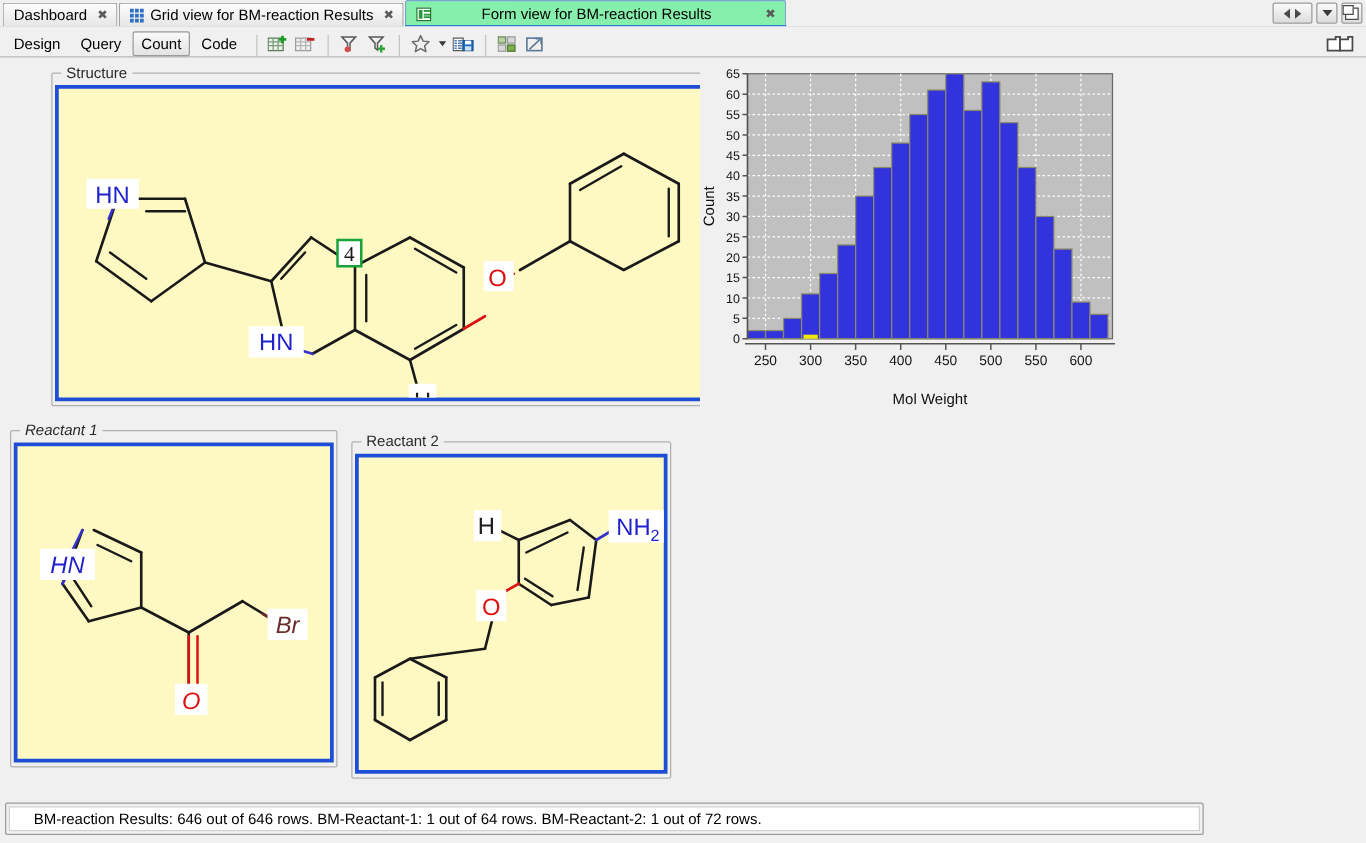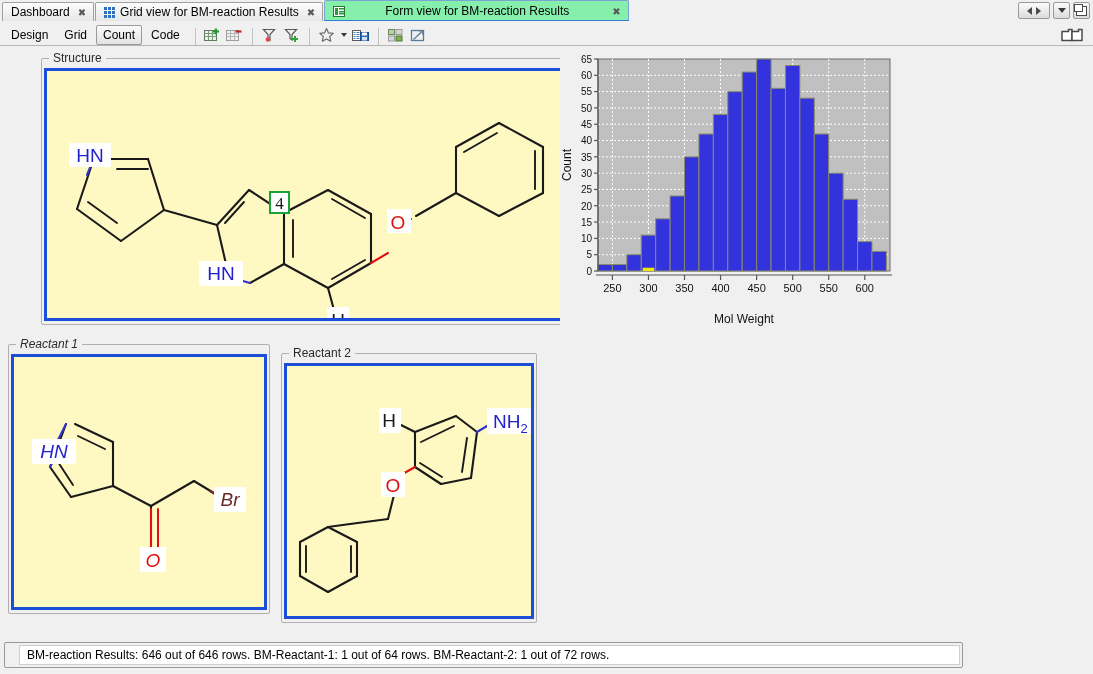--- a/index.html
+++ b/index.html
@@ -112,22 +112,22 @@
   }
 
   
   .statusbar{
     position:absolute;left:4px;right:4px;bottom:6px;height:26px;
     background:#f0f0f0;border:1px solid #9a9a9a;border-radius:2px;
     display:flex;align-items:center;box-sizing:border-box;padding:2px;
   }
   .statusinner{
     flex:1;height:100%;background:#fff;border:1px solid #cfcfcf;
-    display:flex;align-items:center;padding-left:7px;
-    font-size:12px;color:#000;box-sizing:border-box;margin-left:12px;
+    display:flex;align-items:center;padding-left:19px;
+    font-size:12px;color:#000;box-sizing:border-box;
   }
   svg{display:block;}
 </style>
 </head>
 <body>
 
 <div class="app">
 
   <div class="tabbar">
 
@@ -160,21 +160,21 @@
         <span class="winico"></span>
       </div>
     </div>
   </div>
 
   <div class="toolbar">
     <div class="tbtn">
         <span>Design</span>
       </div>
     <div class="tbtn">
-        <span>Grid</span>
+        <span>Query</span>
       </div>
     <div class="tbtn sel">
         <span>Count</span>
       </div>
     <div class="tbtn">
         <span>Code</span>
       </div>
 
     <div class="tsep"></div>
 

